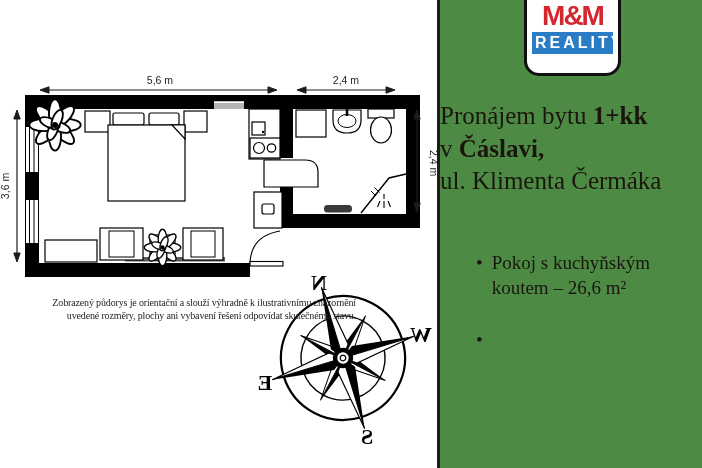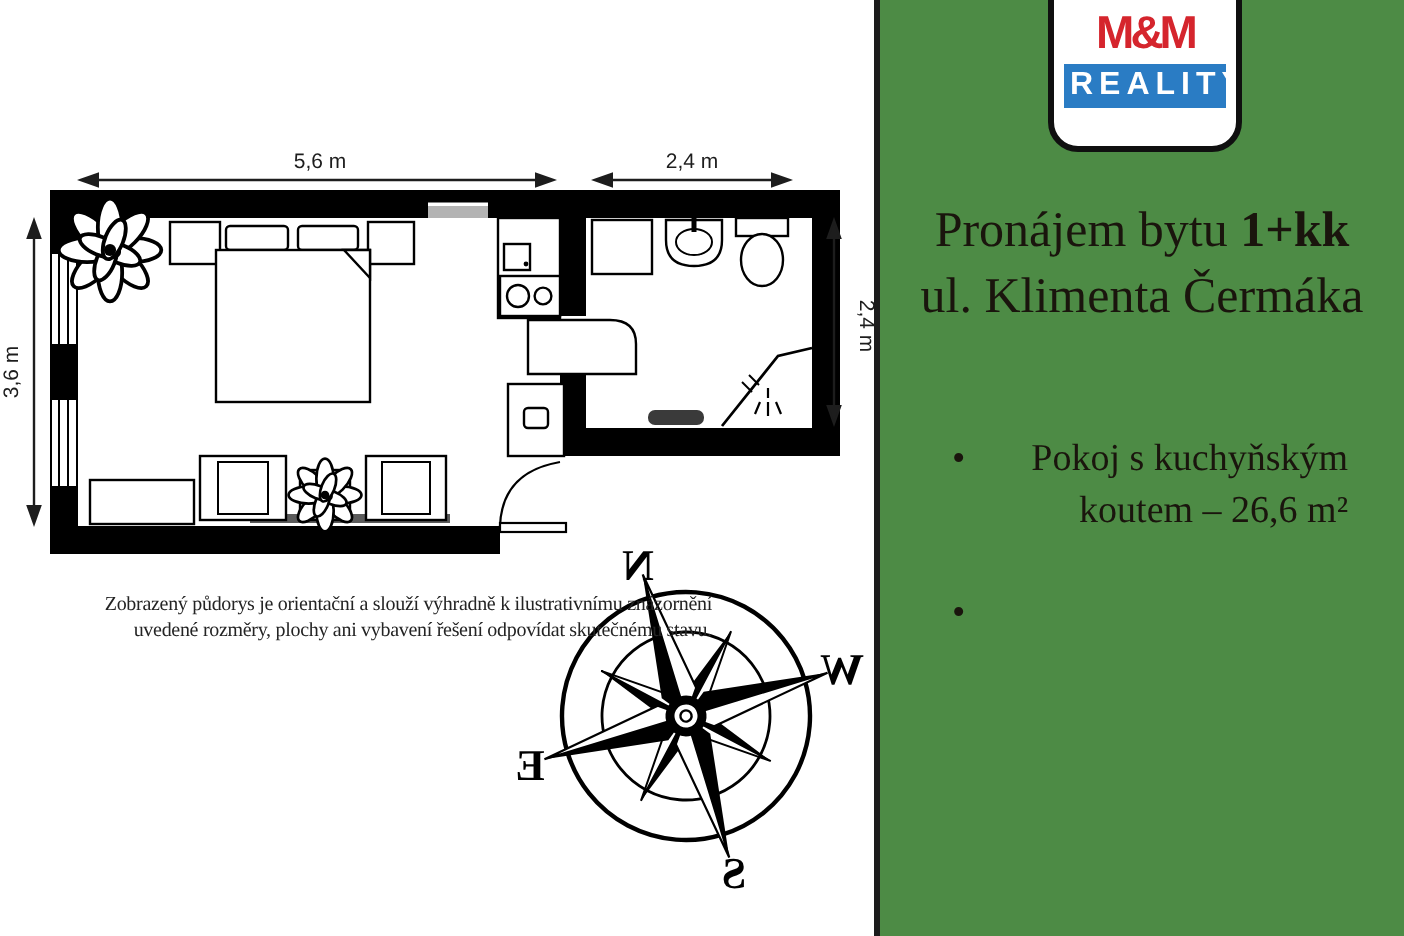--- a/index.html
+++ b/index.html
@@ -21,36 +21,36 @@
     position:absolute;left:437px;top:0;width:265px;height:468px;
     background:#4d8b45;border-left:3px solid #1c1c1c;box-sizing:border-box;
   }
   .logo-box{
     position:absolute;left:84px;top:-16px;width:97px;height:92px;
     background:#fff;border:3px solid #101010;border-radius:15px;
     box-sizing:border-box;text-align:center;overflow:hidden;
   }
   .logo-mm{
     margin-top:14px;font-family:"Liberation Sans",sans-serif;font-weight:bold;
-    font-size:23px;line-height:30px;color:#d5252d;letter-spacing:-2px;
+    font-size:28px;line-height:30px;color:#d5252d;letter-spacing:-2px;
   }
   .logo-bar{
     margin:1px auto 0 auto;width:78px;background:#2a7cc4;color:#ffffff;
     font-family:"Liberation Sans",sans-serif;font-weight:bold;font-size:16px;
     letter-spacing:3px;padding:2px 0 2px 3px;
   }
   .gp-title{
-    margin-top:100px;text-align:center;color:#1a150d;
+    margin-top:100px;color:#1a150d;
     font-size:25px;line-height:1.3;font-family:"Liberation Serif",serif;
   }
   .b{font-weight:bold;}
   .gp-bullets{margin-top:52px;color:#1a150d;font-size:19px;line-height:1.35;}
   .bullet{display:flex;justify-content:flex-start;padding-left:36px;margin-bottom:26px;}
   .bullet .dot{margin-right:9px;}
-  .bullet .btext{text-align:right;margin-left:24px;}
+  .bullet .btext{text-align:left;}
 </style>
 </head>
 <body>
 
 <div class="plan-area">
 
   <svg class="plan-svg" width="437" height="468" viewBox="0 0 437 468">
     <defs>
       <g id="plant">
         <ellipse rx="7.5" ry="3.2" transform="rotate(0) translate(6,0)" fill="#fff" stroke="#000" stroke-width="1"></ellipse>
@@ -245,20 +245,21 @@
 
 <div class="green-panel">
 
   <div class="logo-box">
     <div class="logo-mm">M&amp;M</div>
     <div class="logo-bar">REALITY</div>
   </div>
 
   <div class="gp-title">
     <div><span>Pronájem bytu </span><span class="b">1+kk</span></div>
+    <div><span>v </span><span class="b">Čáslavi,</span></div>
     <div>ul. Klimenta Čermáka</div>
   </div>
 
   <div class="gp-bullets">
     <div class="bullet">
       <span class="dot">•</span>
       <span class="btext">
         <div>Pokoj s kuchyňským</div>
         <div>koutem – 26,6 m²</div>
       </span>

